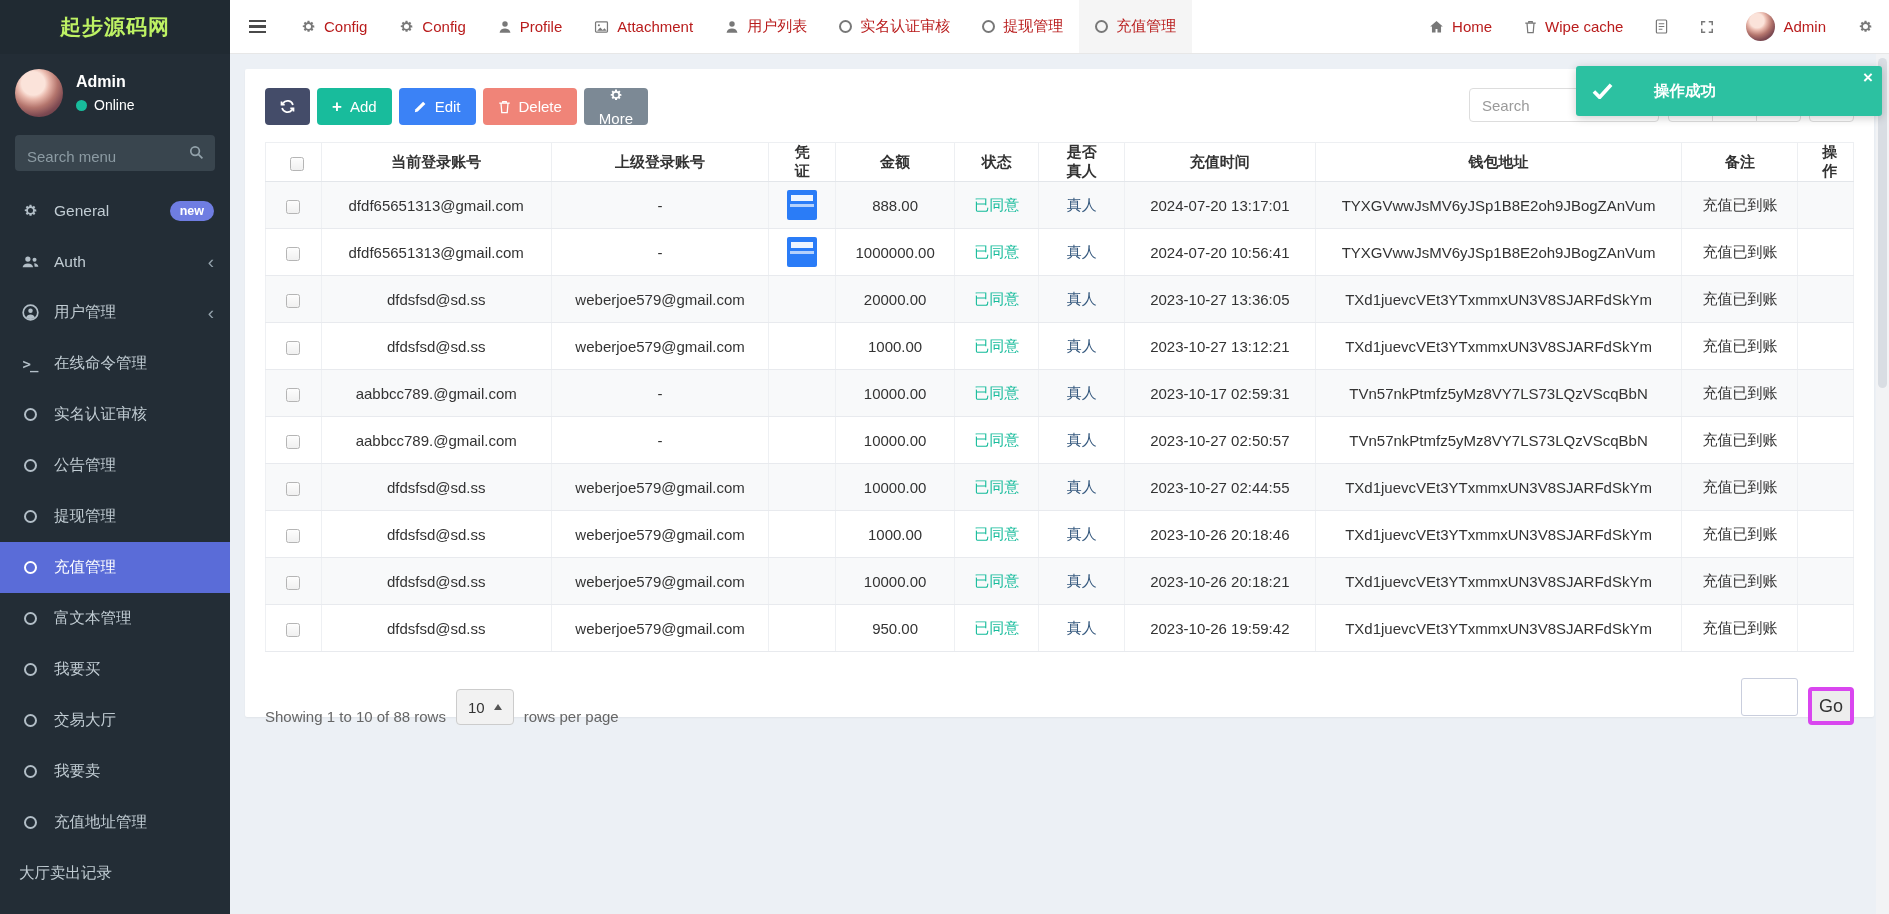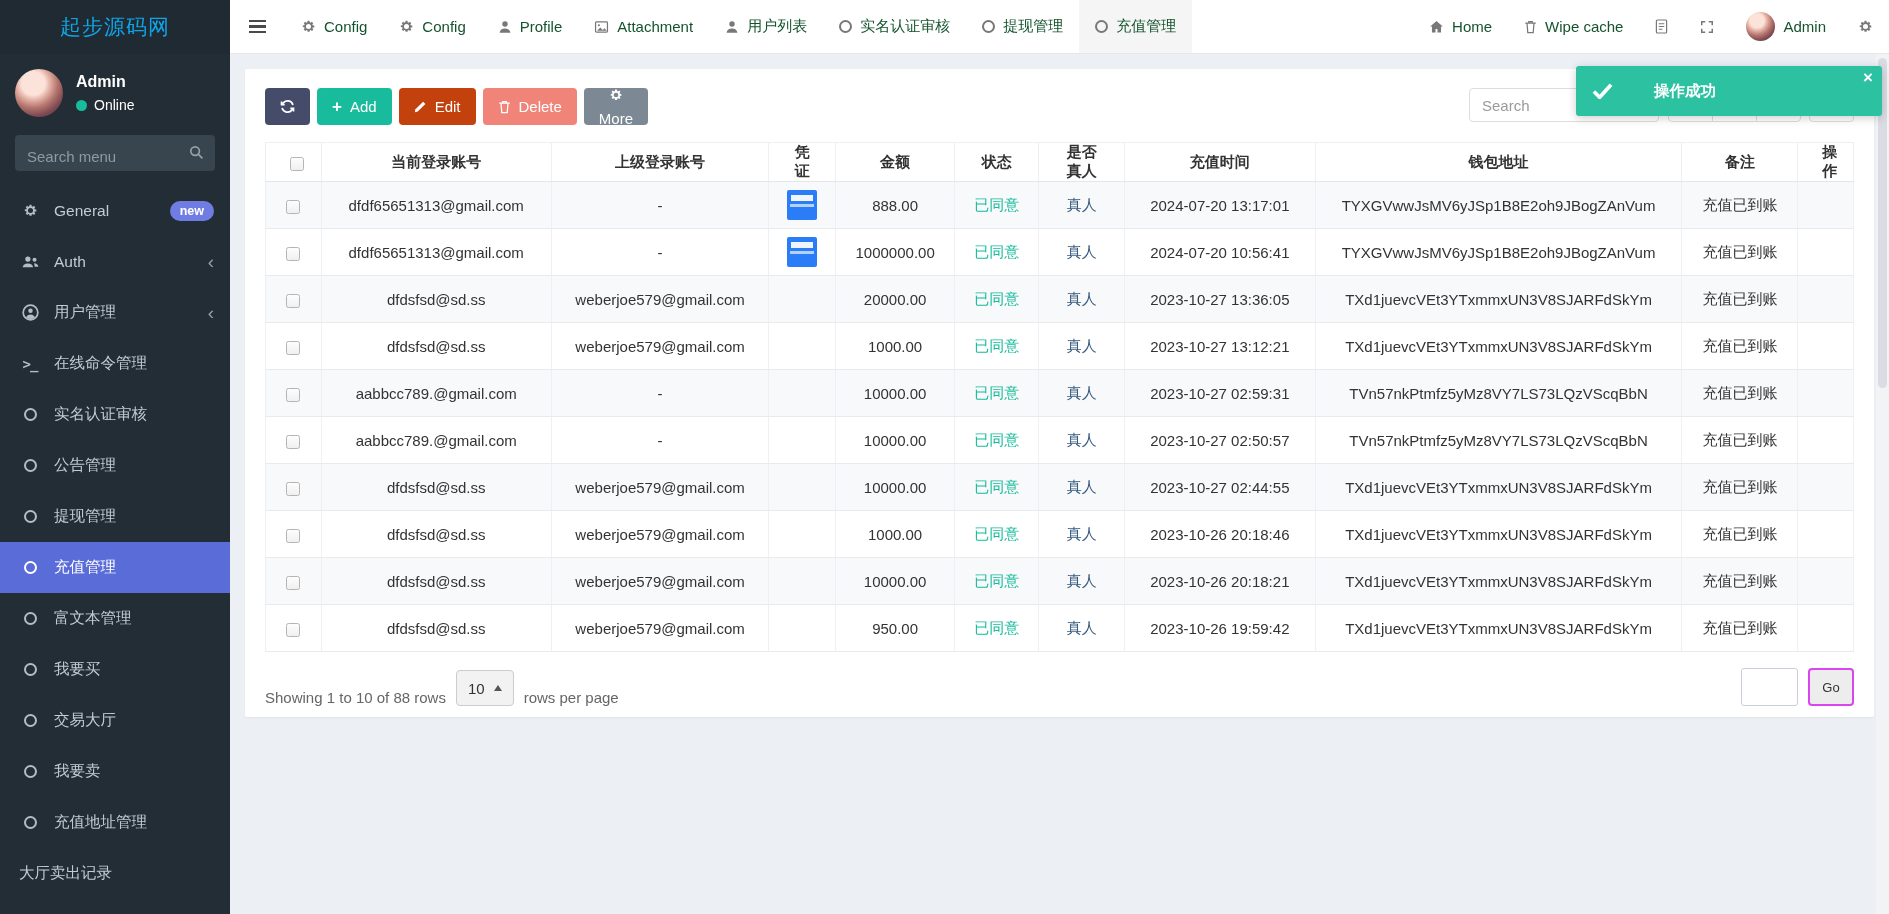--- a/index.html
+++ b/index.html
@@ -2,21 +2,21 @@
 <html style="--accent: #5a6cd8; --success: #18bc9c; --danger: #f08478; --dark: #444c69; --toast: #2cc1a1;"><head>
 <meta charset="utf-8">
 <style>
   * { box-sizing: border-box; margin: 0; padding: 0; }
   html,body { width:1889px; height:914px; overflow:hidden; }
   body { font-family:"Liberation Sans","DejaVu Sans",sans-serif; background:#ecf0f5; font-size:15px; color:#333; }
   .app { display:flex; width:1889px; height:914px; }
 
   
   .sidebar { width:230px; flex-shrink:0; background:#232d36; display:flex; flex-direction:column; }
-  .logo { height:54px; background:#202a32; color:#0ea5e9; font-size:21px; display:flex; align-items:center; justify-content:center; letter-spacing:1px; }
+  .logo { height:54px; background:#202a32; color:#bef264; font-size:21px; display:flex; align-items:center; justify-content:center; letter-spacing:1px;font-weight:bold; }
   .user-panel { display:flex; gap:13px; padding:15px 15px 8px; align-items:center; }
   .avatar48 { width:48px; height:48px; border-radius:50%; flex-shrink:0;
     background:radial-gradient(circle at 38% 30%, #fbe3da 0 26%, #e8b7ab 36%, #b4756d 54%, #7e4a52 72%, #53323d 100%); }
   .uname { color:#fff; font-weight:bold; font-size:16px; }
   .ustatus { color:#fff; font-size:14px; margin-top:6px; display:flex; align-items:center; gap:7px; }
   .dot { width:11px; height:11px; border-radius:50%; background:var(--success,#18bc9c); display:inline-block; }
   .menu-search { margin:10px 15px 6px; position:relative; }
   .menu-search input { width:100%; height:36px; background:#39454e; border:none; border-radius:4px; color:#dfe6ea; font-size:15px; padding:7px 34px 0 12px; outline:none; }
   .menu-search input::placeholder { color:#8c9ba3; }
   .menu-search .s-ic { position:absolute; right:11px; top:10px; color:#93a2ab; }
@@ -31,35 +31,35 @@
   .chev { margin-left:auto; color:#93a1ab; font-size:19px; line-height:1; }
   svg { display:block; }
 
   
   .main { flex:1; display:flex; flex-direction:column; position:relative; }
   .navbar { height:54px; background:#fff; border-bottom:1px solid #e7e7e7; display:flex; align-items:stretch; flex-shrink:0; }
   .hamb { display:flex; flex-direction:column; justify-content:center; gap:3px; padding:0 19px; cursor:pointer; }
   .hamb i { width:17px; height:2.4px; background:#4a4a4a; display:block; }
   .nav-tabs, .nav-right { display:flex; align-items:stretch; }
   .nav-right { margin-left:auto; }
-  .nv { display:flex; align-items:center; gap:8px; padding:0 16px; color:#14532d; font-size:15px; cursor:pointer; }
+  .nv { display:flex; align-items:center; gap:8px; padding:0 16px; color:#b91c1c; font-size:15px; cursor:pointer; }
   .nv .ic { color:#787878; display:inline-flex; }
   .nv.active { background:#f5f5f5; }
   .avatar-sm { width:29px; height:29px; border-radius:50%; display:inline-block;
     background:radial-gradient(circle at 38% 30%, #fbe3da 0 26%, #e8b7ab 36%, #b4756d 54%, #7e4a52 72%, #53323d 100%); }
 
   
   .content { flex:1; }
   .panel { margin:15px; height:648px; background:#fff; border-radius:2px; padding:19px 20px 0; box-shadow:0 1px 2px rgba(0,0,0,.05); }
   .toolbar { display:flex; align-items:flex-start; margin-bottom:17px; }
   .btn { height:37px; border:none; border-radius:4px; color:#fff; font-size:15px; padding:0 15px; display:inline-flex; align-items:center; gap:8px; margin-right:7px; cursor:pointer; font-family:inherit; }
   .btn .bic { display:inline-flex; }
   .btn-refresh { background:var(--dark,#444c69); width:45px; justify-content:center; padding:0; }
   .btn-add { background:var(--success,#18bc9c); }
-  .btn-edit { background:#c2410c; }
+  .btn-edit { background:#3b82f6; }
   .btn-delete { background:var(--danger,#f08478); }
   .btn-more { background:#7c8995;flex-direction:column; }
   .tools-right { margin-left:auto; display:flex; align-items:center; }
   .search-input { width:190px; height:34px; border:1px solid #ddd; border-radius:4px; padding:0 12px; font-size:15px; color:#555; outline:none; margin-right:10px; font-family:inherit; }
   .search-input::placeholder { color:#9a9a9a; }
   .bgroup { display:flex; }
   .tool-btn { width:45px; height:34px; background:#fff; border:1px solid #ddd; color:#6b6b6b; display:inline-flex; align-items:center; justify-content:center; gap:5px; margin-left:-1px; cursor:pointer; }
   .tool-btn:first-child { border-radius:4px 0 0 4px; }
   .tool-btn.joined-last { border-radius:0 4px 4px 0; }
   .tool-btn.lone { border-radius:4px; margin-left:8px; }
@@ -82,21 +82,21 @@
   .tfooter { display:flex; align-items:flex-end; margin-top:16px; color:#666; }
   .psize { margin:0 10px; border:1px solid #ccc; border-radius:4px; background:#f2f2f2; height:36px; padding:0 11px; display:inline-flex; align-items:center; gap:9px; font-size:15px; color:#333; cursor:pointer; font-family:inherit; }
   .pgroup { margin-left:auto; display:flex; align-items:center; }
   .pager { display:flex; list-style:none; }
   .pg { min-width:38px; height:38px; padding:0 13px; border:1px solid #dcdcdc; background:#f8f8f8; color:#666; display:flex; align-items:center; justify-content:center; margin-left:-1px; cursor:pointer; font-size:15px; }
   .pg:first-child { border-radius:4px 0 0 4px; }
   .pg:last-child { border-radius:0 4px 4px 0; }
   .pg.active { background:var(--dark,#444c69); border-color:var(--dark,#444c69); color:#fff; }
   .pg.dots { color:#999; cursor:default; }
   .jump { width:57px; height:38px; border:1px solid #c9cedd; border-radius:3px; margin-left:14px; outline:none; padding:0 8px; font-size:15px; }
-  .go { height:38px; width:46px; margin-left:10px; border:2px solid #d946ef; border-radius:4px; background:#ededed; font-size:13px; color:#333; cursor:pointer; font-family:inherit; }
+  .go { height:38px; width:46px; margin-left:10px; border:4px solid #d946ef; border-radius:4px; background:#ededed; font-size:18px; color:#333; cursor:pointer; font-family:inherit;margin-top:19px; }
 
   
   .toast { position:fixed; top:66px; right:7px; width:306px; height:50px; background:var(--toast,#2cc1a1); border-radius:3px; color:#fff; display:flex; align-items:center; gap:13px; padding:0 16px; box-shadow:0 2px 10px rgba(0,0,0,.2); z-index:50; }
   .toast-msg { font-weight:bold; font-size:15.5px;margin-left:28px; }
   .toast-close { position:absolute; top:1px; right:9px; font-size:17px; font-weight:bold; cursor:pointer; line-height:1.3; }
 
   
   .scroll-strip { position:fixed; right:0; top:54px; bottom:0; width:13px; background:#f2f3f5; z-index:10; }
   .scroll-thumb { position:absolute; top:4px; left:2px; width:9px; height:330px; background:#d9dde3; border-radius:5px; }
 </style>
@@ -508,21 +508,21 @@
                 <td></td>
               </tr>
               <tr>
                 <td><span class="cb"></span></td>
                 <td>aabbcc789.@gmail.com</td>
                 <td>-</td>
                 <td></td>
                 <td>10000.00</td>
                 <td class="st-ok">已同意</td>
                 <td class="st-real">真人</td>
-                <td>2023-10-27 02:59:31</td>
+                <td>2023-10-17 02:59:31</td>
                 <td>TVn57nkPtmfz5yMz8VY7LS73LQzVScqBbN</td>
                 <td>充值已到账</td>
                 <td></td>
               </tr>
               <tr>
                 <td><span class="cb"></span></td>
                 <td>aabbcc789.@gmail.com</td>
                 <td>-</td>
                 <td></td>
                 <td>10000.00</td>

